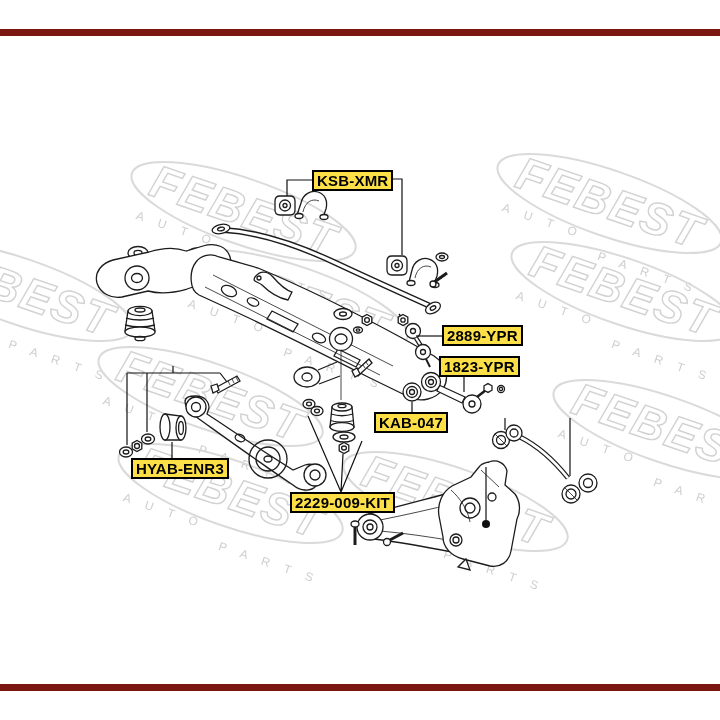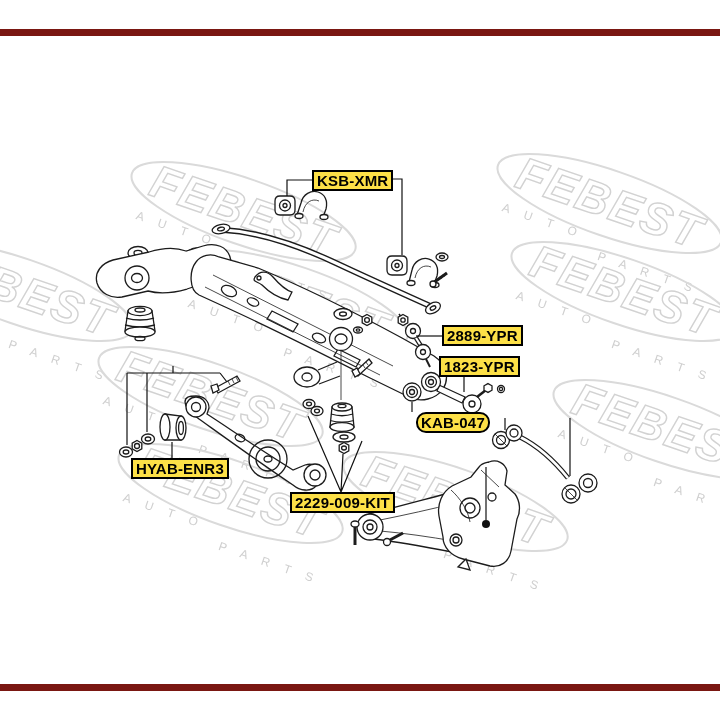--- a/index.html
+++ b/index.html
@@ -326,17 +326,17 @@
       <path d="M486,467 V520"></path>
       <path d="M173,366 V373 M127,373 H220 M127,373 V445 M147,373 V432 M220,373 L227,382"></path>
       <path d="M172,442 V458"></path>
       <path d="M341,492 L308,416 M341,492 L343,454 M341,492 L362,441"></path>
     </g>
   </svg>
 
   <div class="plabel" style="left:312px;top:170px;">KSB-XMR</div>
   <div class="plabel" style="left:442px;top:325px;">2889-YPR</div>
   <div class="plabel" style="left:439px;top:356px;">1823-YPR</div>
-  <div class="plabel" style="left:416px;top:412px;border-radius:10px;">KAB-047</div>
+  <div class="plabel" style="left:374px;top:412px;">KAB-047</div>
   <div class="plabel" style="left:131px;top:458px;">HYAB-ENR3</div>
   <div class="plabel" style="left:290px;top:492px;">2229-009-KIT</div>
 
 </div>
 
 </body></html>

